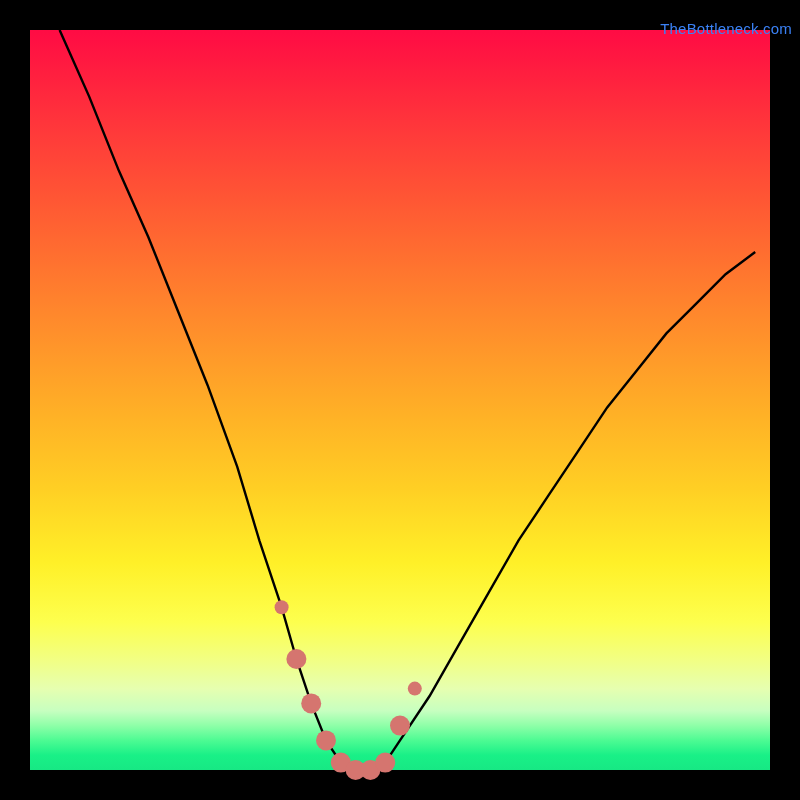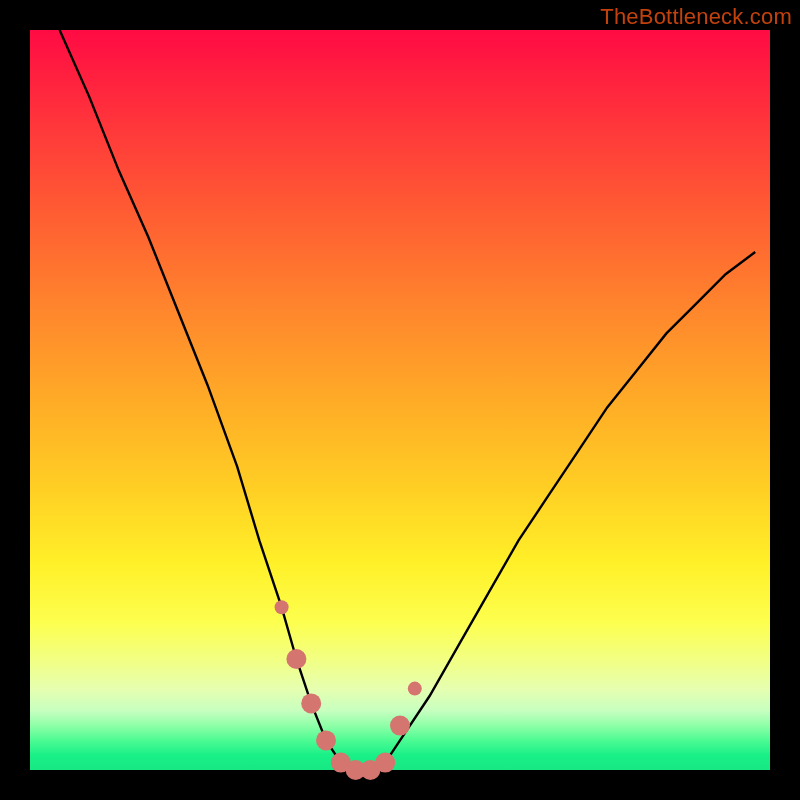--- a/index.html
+++ b/index.html
@@ -49,24 +49,24 @@
     );
   }
   svg.curve {
     position: absolute;
     left: 0; top: 0;
     width: 100%; height: 100%;
     overflow: visible;
   }
   .watermark {
     position: absolute;
-    top: 4px;
+    top: 20px;
     right: 8px;
-    color: #c2410c;
-    font-size: 22px;
+    color: #3b82f6;
+    font-size: 15px;
     font-weight: 500;
     letter-spacing: 0.2px;
     user-select: none;
   }
 </style>
 </head>
 <body>
 
 <div class="frame">
   <div class="plot">

